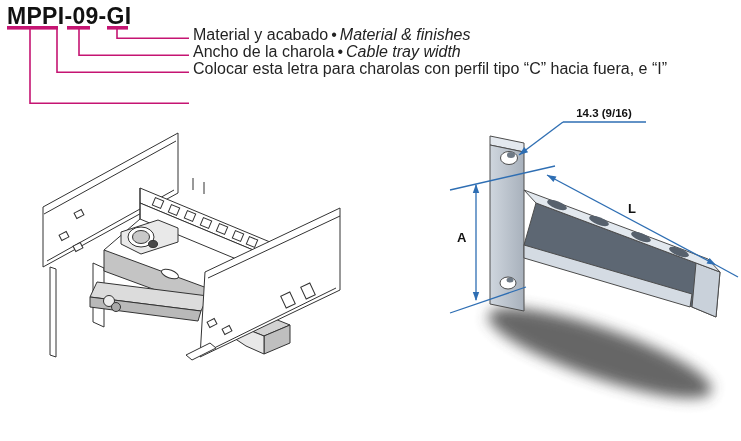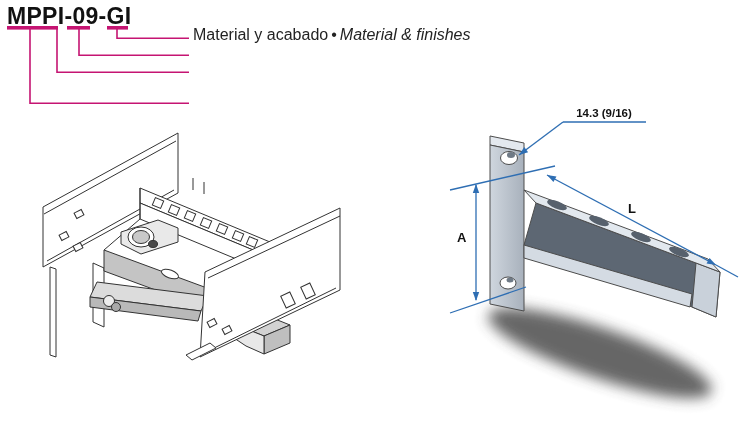--- a/index.html
+++ b/index.html
@@ -31,20 +31,26 @@
     <g stroke="#c51472" stroke-width="1.6" fill="none">
       <path d="M117,29 V38.2 H189"></path>
       <path d="M79,29  V55.2 H189"></path>
       <path d="M57,29  V72.2 H189"></path>
       <path d="M30,29  V103.2 H189"></path>
     </g>
   </svg>
 
   <div class="abs callout-label" style="top:28px">
     <span class="es">Material y acabado</span><span class="sep">•</span><span class="en">Material &amp; finishes</span>
+  </div>
+  <div class="abs callout-label" style="top:45px">
+    <span class="es">Ancho de la charola</span><span class="sep">•</span><span class="en">Cable tray width</span>
+  </div>
+  <div class="abs callout-label" style="top:62px">
+    <span class="es">Colocar esta letra para charolas con perfil tipo “C” hacia fuera, e “I”</span>
   </div>
 
   <svg class="abs" style="left:0;top:110px" width="370" height="331" viewBox="0 0 370 331">
 
     <g>
       <polygon class="face" points="43,97 178,23 178,83 43,157"></polygon>
       <line class="ln" x1="44" y1="104" x2="176" y2="31"></line>
       <line class="ln" x1="47" y1="151" x2="174" y2="80"></line>
       <rect class="hole" x="-4" y="-3" width="8" height="6" transform="translate(79,104) rotate(-27)"></rect>
       <rect class="hole" x="-4" y="-3" width="8" height="6" transform="translate(64,126) rotate(-27)"></rect>

